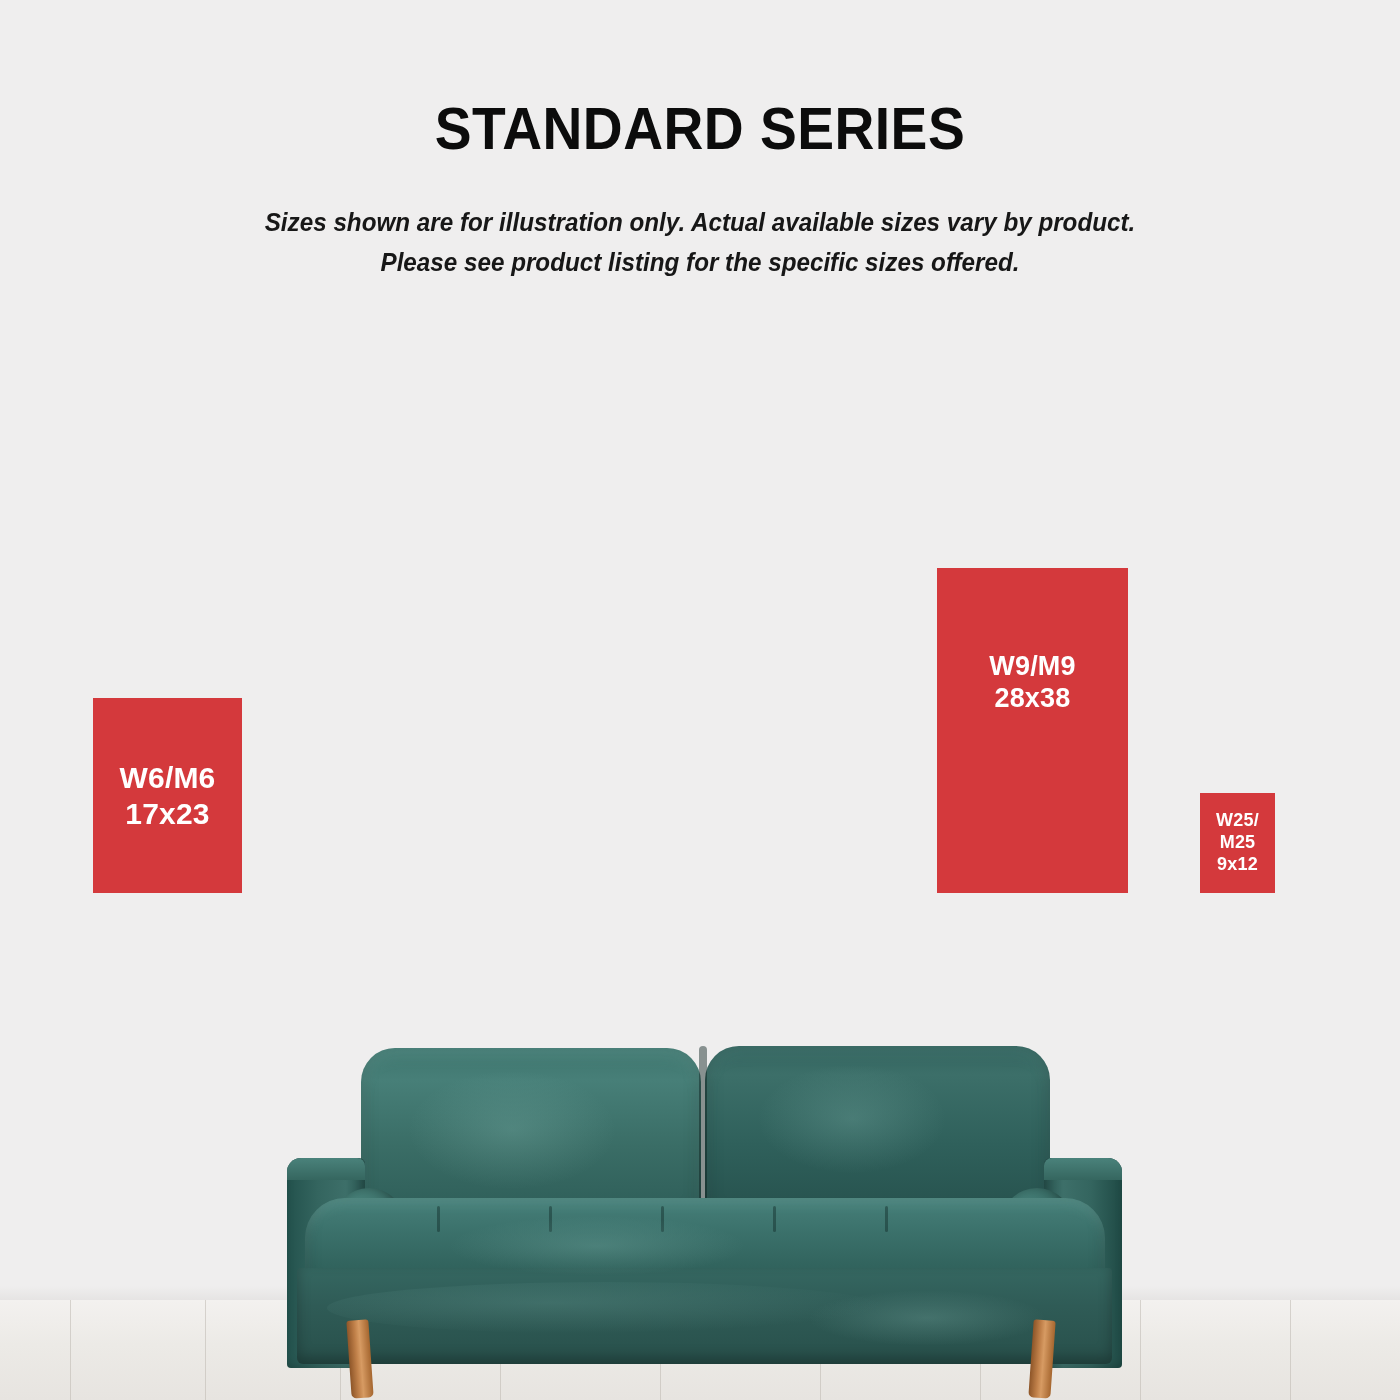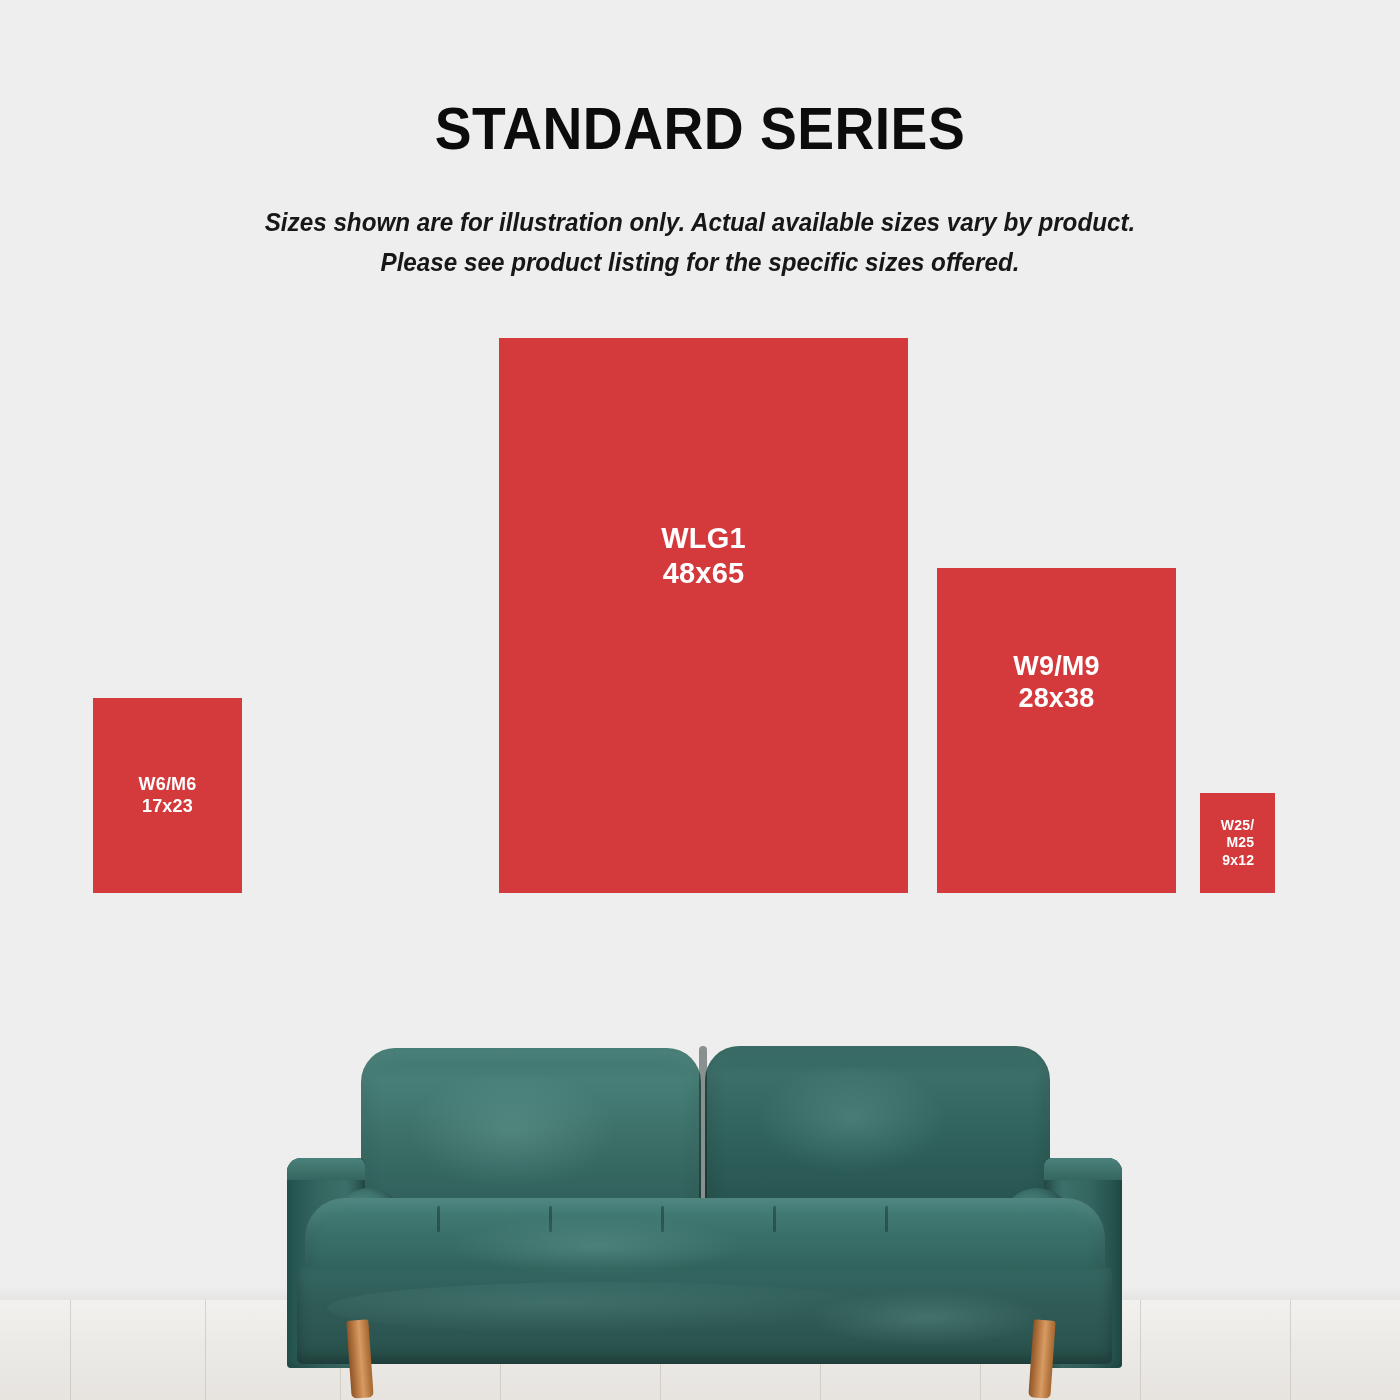--- a/index.html
+++ b/index.html
@@ -49,28 +49,28 @@
     line-height:1.18;
     letter-spacing:0.2px;
     white-space:pre-line;
     user-select:none;
   }
 
   
   #box-w6  {left:93px;  top:698px; width:149px; height:195px;}
   #box-w7  {left:272px; top:628px; width:196px; height:265px;}
   #box-wlg1{left:499px; top:338px; width:409px; height:555px;}
-  #box-w9  {left:937px; top:568px; width:239px; height:325px;}
+  #box-w9  {left:937px; top:568px; width:191px; height:325px;}
   #box-w25 {left:1200px;top:793px; width:75px;  height:100px;}
 
-  #box-w6   .box-label{font-size:18px;}
+  #box-w6   .box-label{font-size:30px;}
   #box-w7   .box-label{font-size:27px;}
   #box-wlg1 .box-label{font-size:29px; position:relative; top:-60px;}
   #box-w9   .box-label{font-size:27px; position:relative; top:-48px;}
-  #box-w25  .box-label{font-size:14px; line-height:1.22;text-align:right;}
+  #box-w25  .box-label{font-size:18px; line-height:1.22;}
 
   
   #measure{
     position:absolute;left:392px;top:988px;width:618px;height:36px;
   }
   #measure .m-line{
     position:absolute;left:0;top:17px;width:618px;height:2px;background:#9aa3a9;
   }
   #measure .m-arrow{
     position:absolute;top:8px;width:0;height:0;
@@ -236,24 +236,20 @@
     <span class="sub-line">Sizes shown are for illustration only. Actual available sizes vary by product.</span>
     <span class="sub-line">Please see product listing for the specific sizes offered.</span>
   </div>
 
   <div class="size-box" id="box-w6">
     <span class="box-label">W6/M6
 17x23</span>
   </div>
 
 
-  <div class="size-box" id="box-wlg1">
-    <span class="box-label">WLG1
-48x65</span>
-  </div>
 
   <div class="size-box" id="box-w9">
     <span class="box-label">W9/M9
 28x38</span>
   </div>
 
   <div class="size-box" id="box-w25">
     <span class="box-label">W25/
 M25
 9x12</span>

